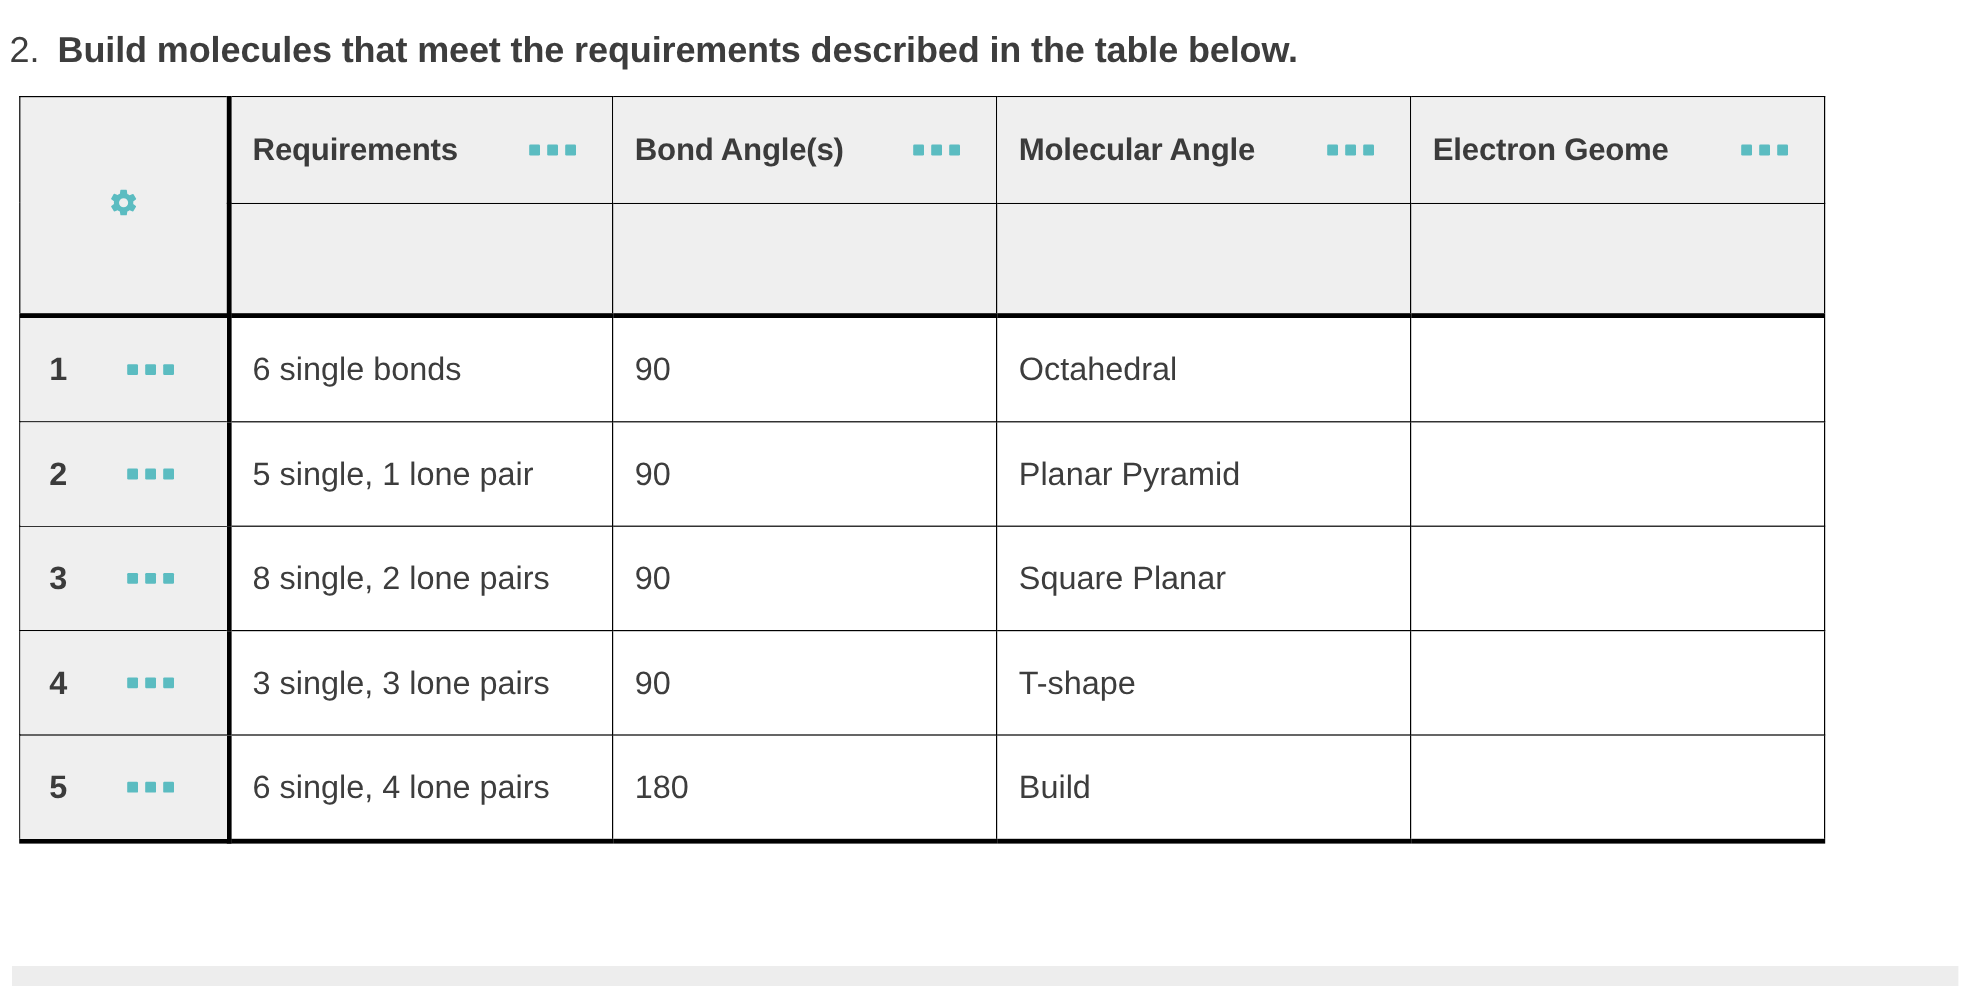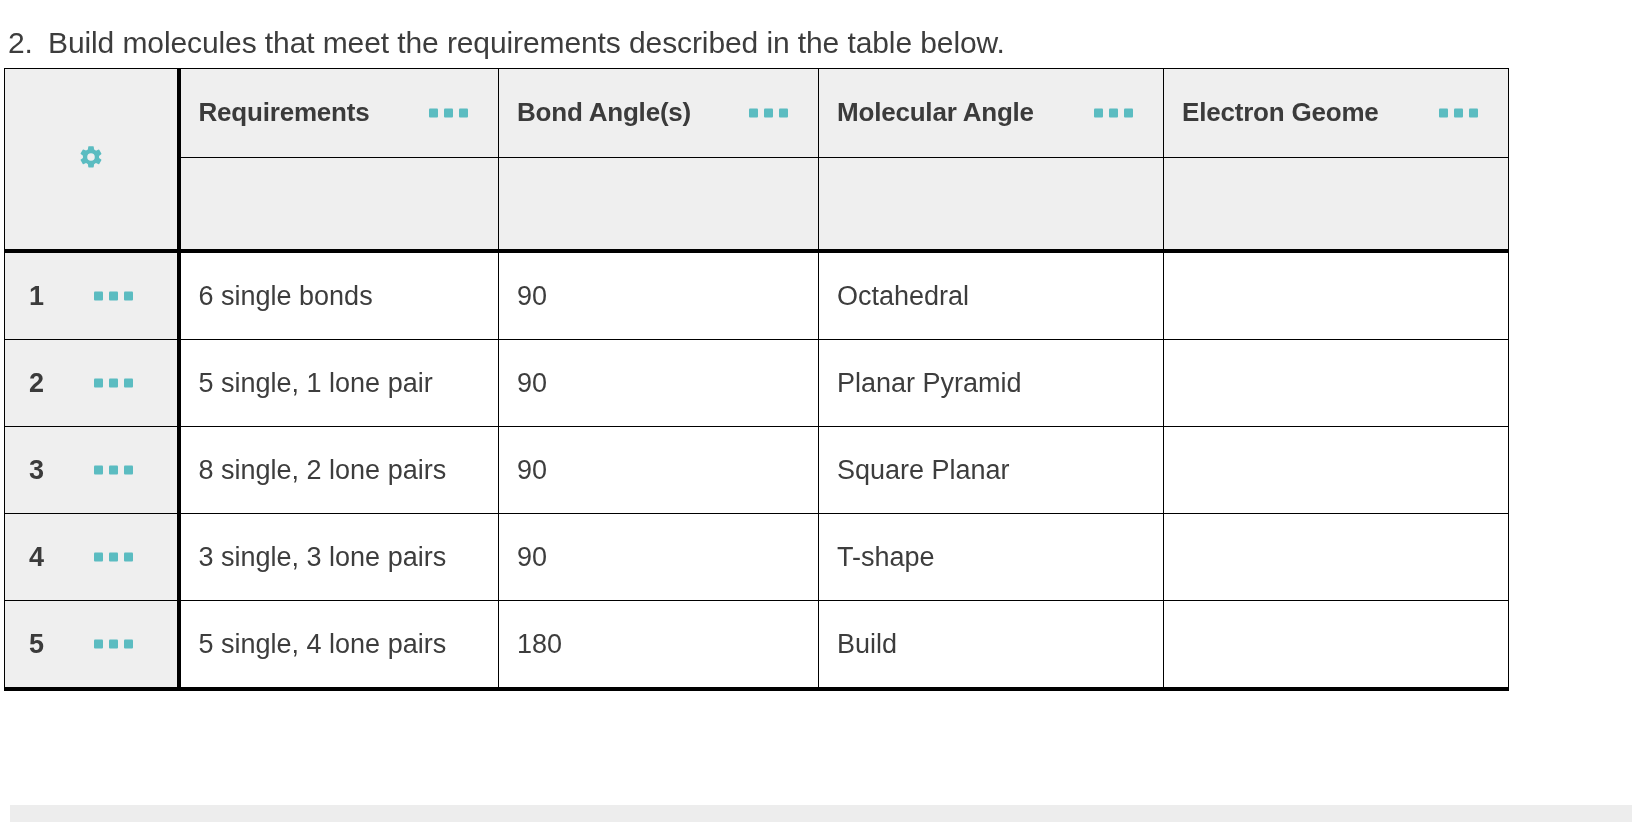--- a/index.html
+++ b/index.html
@@ -29,26 +29,27 @@
     font-weight: 400;
     letter-spacing: -0.1px;
   }
   .q-number {
     width: 48px;
     flex: 0 0 48px;
     text-align: left;
     padding-left: 8px;
     box-sizing: border-box;
   }
-  .q-text { flex: 1 1 auto; }
+  .q-text { flex: 1 1 auto; font-weight: bold; }
   .q-line.indented .q-number { visibility: hidden; }
 
   
   .table-wrap {
-    padding-left: 4px;
+    margin-top: 12px;
+    padding-left: 16px;
   }
   table.grid {
     border-collapse: collapse;
     table-layout: fixed;
     width: 1504px;
     background: #ffffff;
   }
   table.grid td, table.grid th {
     border: 1px solid #000;
     padding: 0;
@@ -295,21 +296,21 @@
 
       <tr class="drow last-row">
         <td class="numcell">
           <span class="rownum">5</span>
           <span class="dots">
               <span></span>
               <span></span>
               <span></span>
             </span>
         </td>
-        <td class="cell">5 single, 4 lone pairs</td>
+        <td class="cell">6 single, 4 lone pairs</td>
         <td class="cell">180</td>
         <td class="cell">Build</td>
         <td class="cell"></td>
       </tr>
     </tbody>
   </table>
 </div>
 
 <div class="bottom-band"></div>
 

